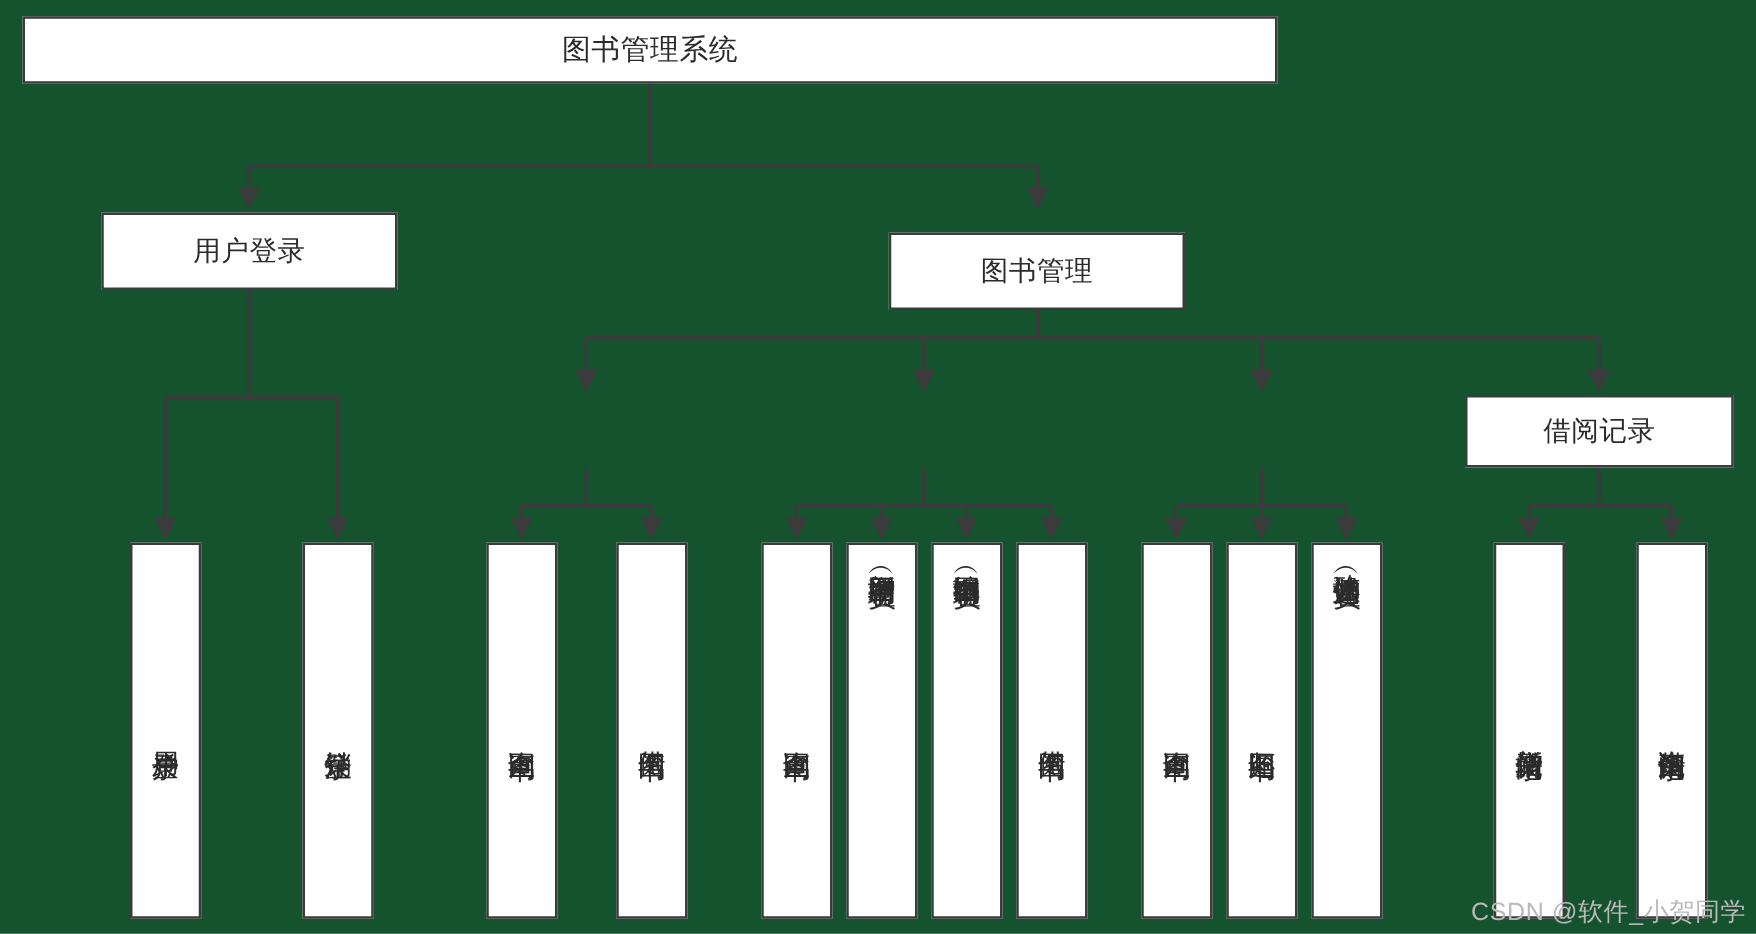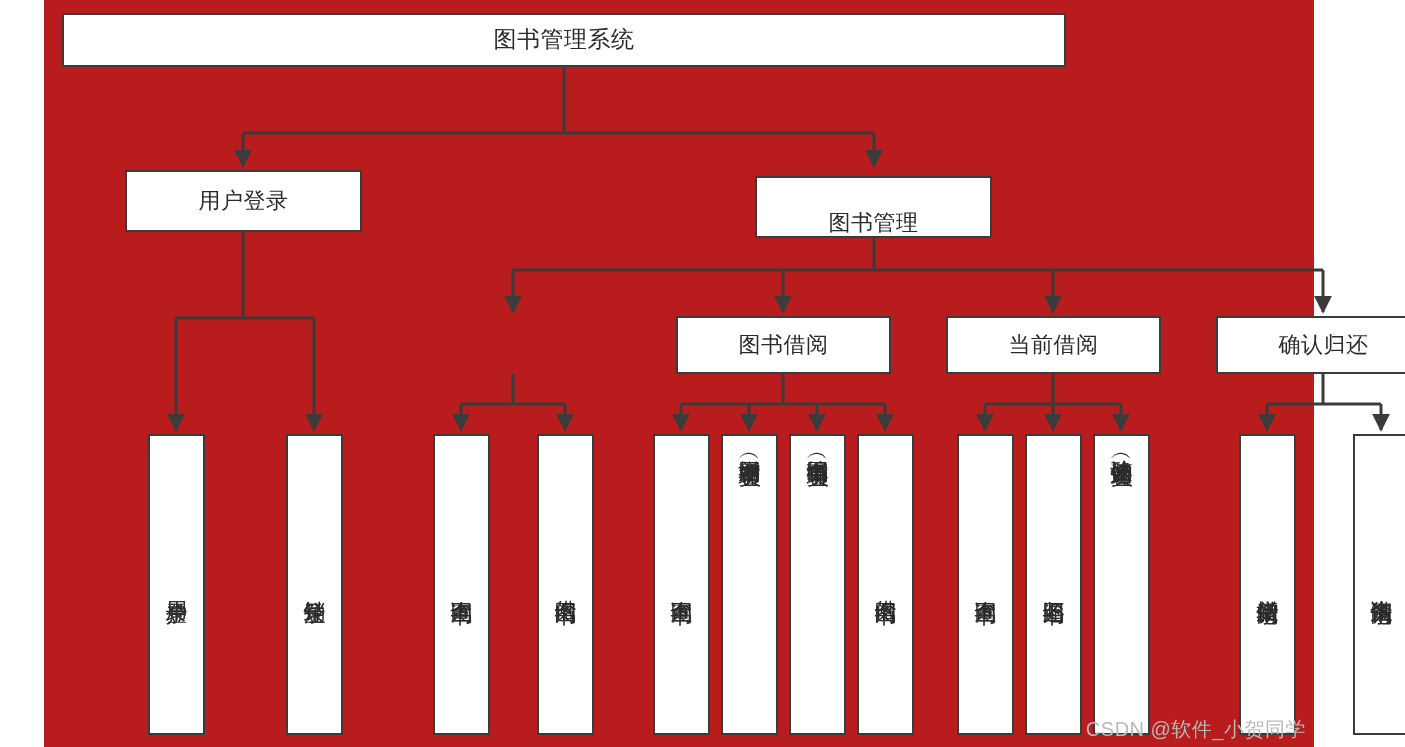--- a/index.html
+++ b/index.html
@@ -10,24 +10,23 @@
   }
   body {
     font-family: "Liberation Sans", "DejaVu Sans", sans-serif;
     width: 1405px;
     height: 747px;
     overflow: hidden;
     position: relative;
   }
   #diagram-root {
     position: relative;
-    width: 1270px;
+    width: 1405px;
     height: 747px;
-    background: #b91c1c;
-    margin-left: 44px;
+    background: #14532d;
   }
   #edge-layer {
     position: absolute;
     left: 0;
     top: 0;
     width: 1405px;
     height: 747px;
     pointer-events: none;
   }
   .node {
@@ -139,32 +138,26 @@
     </g>
   </svg>
 
   <div class="node horiz root" style="left:18px; top:13px; width:1004px; height:54px;">
     <span class="node-label">图书管理系统</span>
   </div>
 
   <div class="node horiz" style="left:81px; top:170px; width:237px; height:62px;">
     <span class="node-label">用户登录</span>
   </div>
-  <div class="node horiz" style="left:711px; top:176px; width:237px; height:62px;align-items:flex-end;">
+  <div class="node horiz" style="left:711px; top:186px; width:237px; height:62px;">
     <span class="node-label">图书管理</span>
   </div>
 
-  <div class="node horiz" style="left:632px; top:316px; width:215px; height:58px;">
-    <span class="node-label">图书借阅</span>
-  </div>
-  <div class="node horiz" style="left:902px; top:316px; width:215px; height:58px;">
-    <span class="node-label">当前借阅</span>
-  </div>
   <div class="node horiz" style="left:1172px; top:316px; width:215px; height:58px;">
-    <span class="node-label">确认归还</span>
+    <span class="node-label">借阅记录</span>
   </div>
 
   <div class="node vert centered" style="left:104px; top:434px; width:57px; height:301px;">
     <span class="node-label">用户登录</span>
   </div>
   <div class="node vert centered" style="left:242px; top:434px; width:57px; height:301px;">
     <span class="node-label">注销登录</span>
   </div>
 
   <div class="node vert centered" style="left:389px; top:434px; width:57px; height:301px;">

